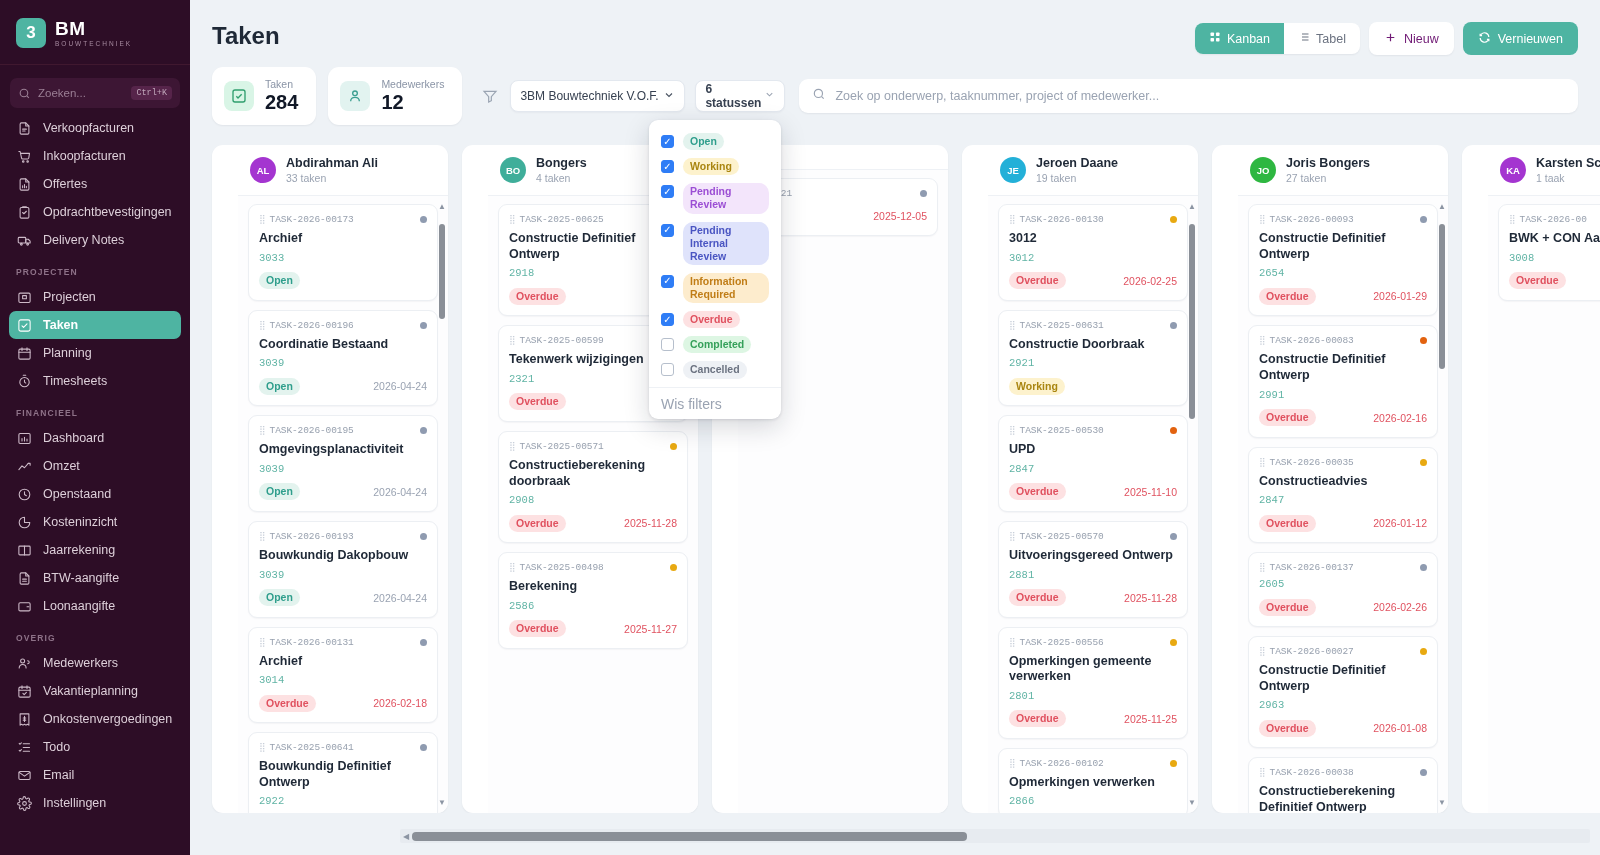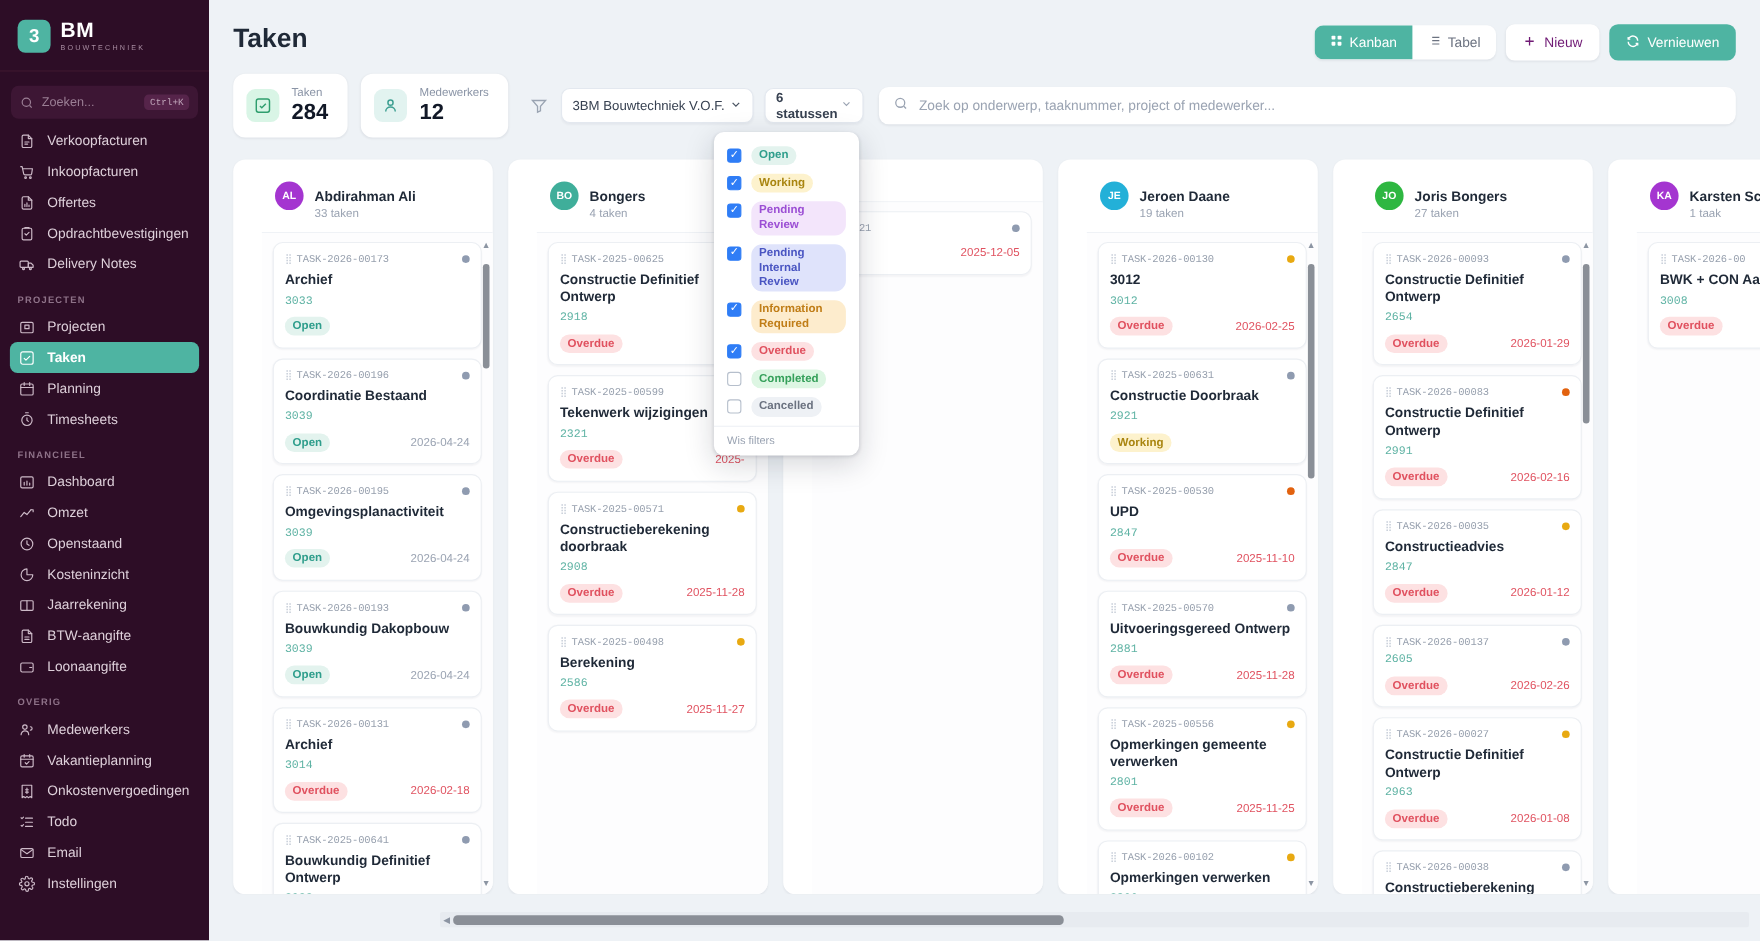--- a/index.html
+++ b/index.html
@@ -117,41 +117,41 @@
   }
   .dd-item { display: flex; align-items: flex-start; gap: 9px; padding: 4px 12px; cursor: pointer; }
   .cbx {
     width: 13px; height: 13px; border-radius: 3px; border: 1.5px solid #b6bfcc;
     background: #fff; flex: 0 0 13px; margin-top: 2px;
     display: flex; align-items: center; justify-content: center;
   }
   .cbx.on { background: #2f7df6; border-color: #2f7df6; }
   .cbx.on::after { content: "✓"; color: #fff; font-size: 10px; line-height: 1; }
   .pill { font-size: 10.5px; font-weight: bold; border-radius: 10px; padding: 2px 7px; display: inline-block; line-height: 1.25; }
-  .dd-clear { font-size: 10px; color: #9aa3b2; padding: 8px 12px 2px 12px; border-top: 1px solid #eef1f5; margin-top: 4px; cursor: pointer; }
+  .dd-clear { font-size: 14px; color: #9aa3b2; padding: 8px 12px 2px 12px; border-top: 1px solid #eef1f5; margin-top: 4px; cursor: pointer; }
 
   
   .board {
     position: absolute; left: 0; right: 0; top: 140px; bottom: 42px;
     padding: 5px 0 0 22px; display: flex; gap: 14px; overflow: hidden;
   }
   .col {
     width: 236px; flex: 0 0 236px; background: #ffffff; border-radius: 11px;
     display: flex; flex-direction: column; overflow: hidden;
     box-shadow: 0 1px 2px rgba(16,24,40,.05);
     height: 100%;
     padding-left: 26px;
   }
   .col-head { display: flex; align-items: center; gap: 10px; padding: 11px 12px; border-bottom: 1px solid #eef1f5; flex: 0 0 auto; }
   .avatar {
     width: 26px; height: 26px; border-radius: 50%; color: #fff;
     font-size: 9.5px; font-weight: bold; display: flex; align-items: center; justify-content: center;
     flex: 0 0 26px;
   }
-  .col-name { font-size: 12.5px; font-weight: bold; color: #1f2937; white-space: nowrap; margin-top: 16px; }
+  .col-name { font-size: 12.5px; font-weight: bold; color: #1f2937; white-space: nowrap; }
   .col-count { font-size: 10.5px; color: #9aa3b2; margin-top: 2px; }
   .col-body { flex: 1; overflow: hidden; position: relative; padding: 8px 10px 8px 10px; background: #fdfdfe; }
   .cards { display: flex; flex-direction: column; gap: 9px; }
   .card {
     background: #fff; border: 1px solid #eceff3; border-radius: 9px; padding: 9px 10px 10px 10px;
     box-shadow: 0 1px 1.5px rgba(16,24,40,.04);
     cursor: pointer;
   }
   .card-top { display: flex; align-items: center; justify-content: space-between; }
   .card-id { display: flex; align-items: center; gap: 5px; }

